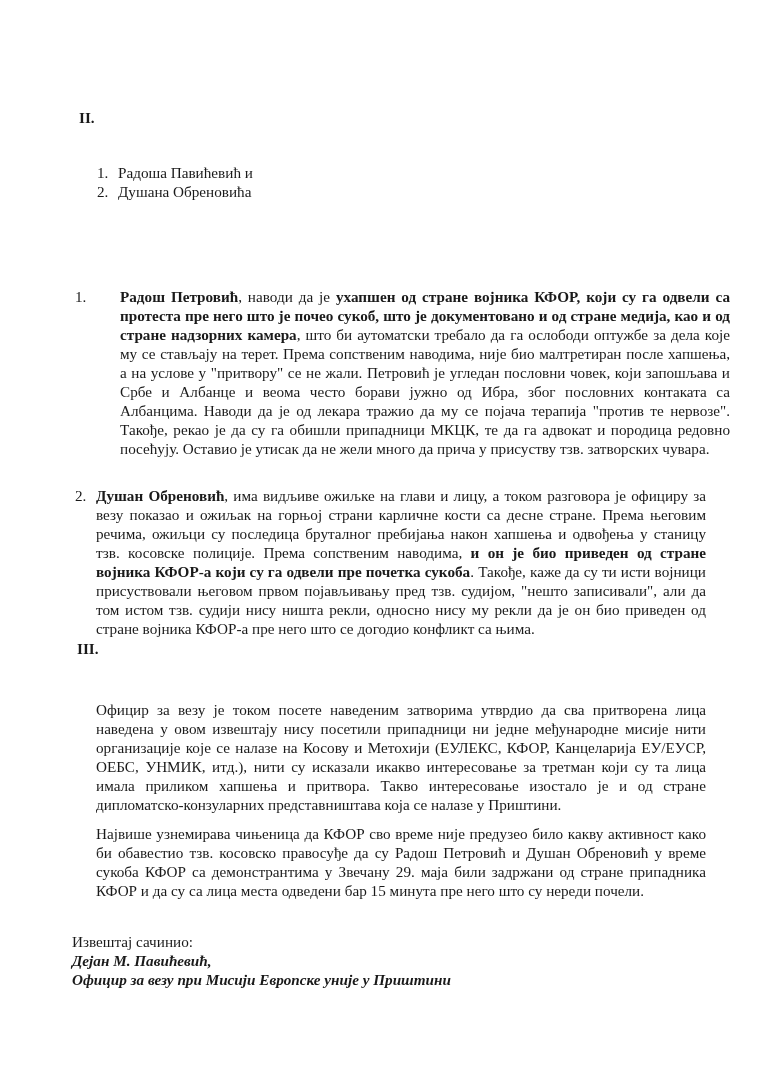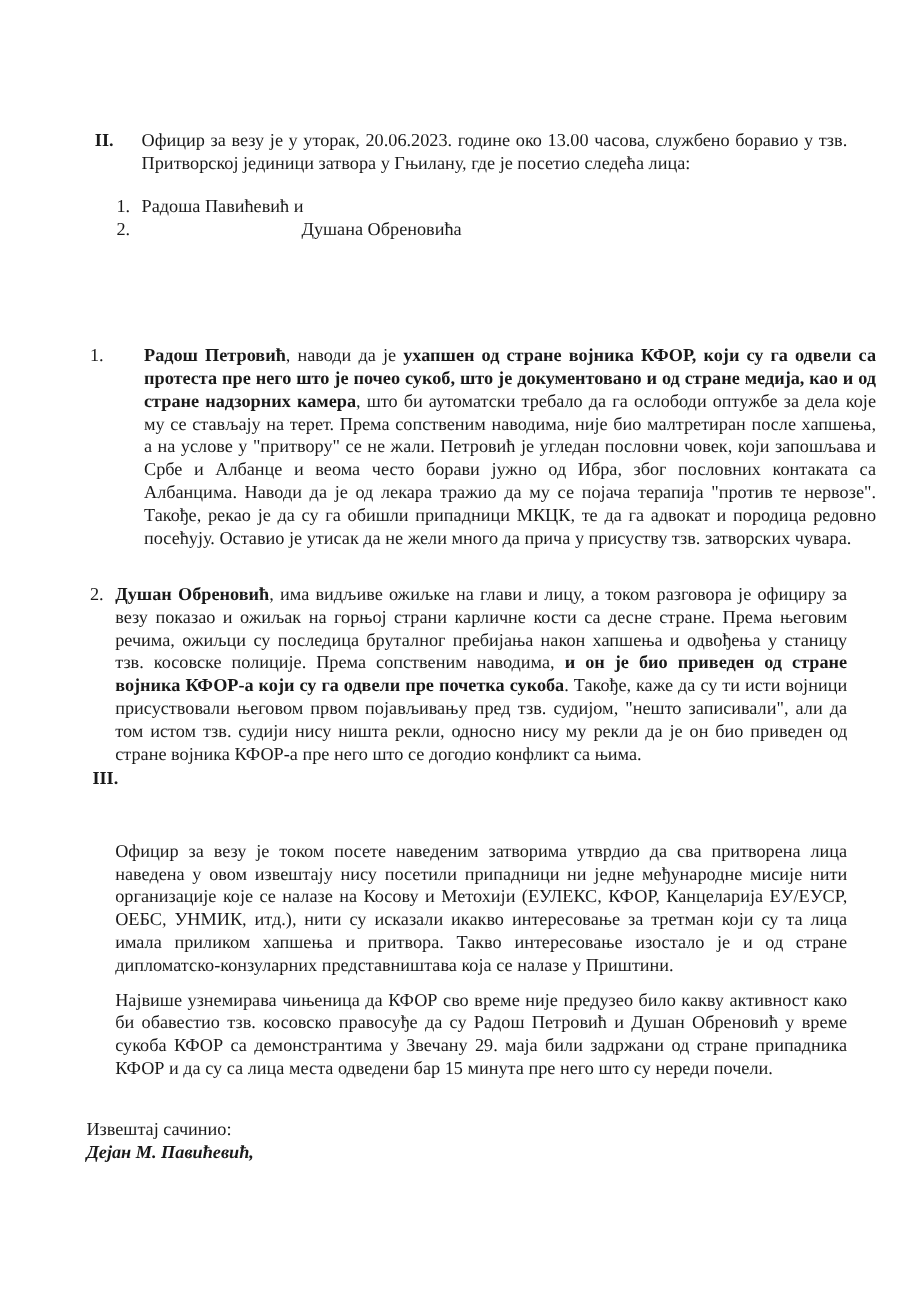--- a/index.html
+++ b/index.html
@@ -37,39 +37,39 @@
     }
     b { font-weight: bold; }
     .sig-bold-italic { font-weight: bold; font-style: italic; }
   </style>
 </head>
 <body>
 
 <div class="page">
 
   <div class="roman" style="left:79px; top:108px;">II.</div>
-  <div class="block" style="left:118px; top:108px; width:588px;">Официр за везу је у уторак, 20.06.2023. године око 13.00 часова, службено боравио у тзв. Притворској јединици затвора у Гњилану, где је посетио следећа лица:</div>
 
   <div class="num" style="left:97px; top:163px;">1.</div>
   <div class="block" style="left:118px; top:163px; width:400px; text-align:left;">Радоша Павићевић и</div>
   <div class="num" style="left:97px; top:182px;">2.</div>
-  <div class="block" style="left:118px; top:182px; width:400px; text-align:center;">Душана Обреновића</div>
+  <div class="block" style="left:118px; top:182px; width:400px; text-align:left;">Душана Обреновића</div>
 
 
   <div class="num" style="left:75px; top:287px;">1.</div>
   <div class="block" style="left:80px; top:287px; width:610px;margin-left:40px;">
     <b>Радош Петровић</b><span>, наводи да је </span><b>ухапшен од стране војника КФОР, који су га одвели са протеста пре него што је почео сукоб, што је документовано и од стране медија, као и од стране надзорних камера</b><span>, што би аутоматски требало да га ослободи оптужбе за дела које му се стављају на терет. Према сопственим наводима, није био малтретиран после хапшења, а на услове у "притвору" се не жали. Петровић је угледан пословни човек, који запошљава и Србе и Албанце и веома често борави јужно од Ибра, због пословних контаката са Албанцима. Наводи да је од лекара тражио да му се појача терапија "против те нервозе". Такође, рекао је да су га  обишли припадници МКЦК, те да га адвокат и породица редовно посећују. Оставио је утисак да не жели много да прича у присуству тзв. затворских чувара.</span>
   </div>
 
   <div class="num" style="left:75px; top:486px;">2.</div>
   <div class="block" style="left:96px; top:486px; width:610px;">
     <b>Душан Обреновић</b><span>, има видљиве ожиљке на глави и лицу, а током разговора је официру за везу показао и ожиљак на горњој страни карличне кости са десне стране. Према његовим речима, ожиљци су последица бруталног пребијања након хапшења и одвођења у станицу тзв. косовске полиције. Према сопственим наводима, </span><b>и он је био приведен од стране војника КФОР-а који су га одвели пре почетка сукоба</b><span>. Такође, каже да су ти исти војници присуствовали његовом првом појављивању пред тзв. судијом, "нешто записивали", али да том истом тзв. судији нису ништа рекли, односно нису му рекли да је он био приведен од стране војника КФОР-а пре  него што се догодио конфликт са њима.</span>
   </div>
 
   <div class="roman" style="left:77px; top:639px;">III.</div>
 
   <div class="block" style="left:96px; top:700px; width:610px;">Официр за везу је током посете наведеним затворима утврдио да сва притворена лица наведена у овом извештају нису посетили припадници ни једне међународне мисије нити организације које се налазе на Косову и Метохији (ЕУЛЕКС, КФОР, Канцеларија ЕУ/ЕУСР, ОЕБС, УНМИК, итд.), нити су исказали икакво интересовање за третман који су та лица имала приликом хапшења  и притвора. Такво интересовање изостало је и од стране дипломатско-конзуларних представништава која се налазе у Приштини.</div>
   <div class="block" style="left:96px; top:824px; width:610px;">Највише узнемирава чињеница да КФОР сво време није предузео било какву активност како би обавестио тзв. косовско правосуђе да су Радош Петровић и Душан Обреновић у време сукоба КФОР са демонстрантима у Звечану 29. маја били задржани од стране припадника КФОР и да су са лица места одведени бар 15 минута пре него што су нереди почели.</div>
 
   <div class="block sig-bold-italic" style="left:72px; top:951px; width:500px; text-align:left;">Дејан М. Павићевић,</div>
   <div class="block" style="left:72px; top:932px; width:500px; text-align:left;">Извештај сачинио:</div>
+  <div class="block sig-bold-italic" style="left:72px; top:970px; width:560px; text-align:left;">Официр за везу при Мисији Европске уније у Приштини</div>
 
 </div>
 
 </body></html>

